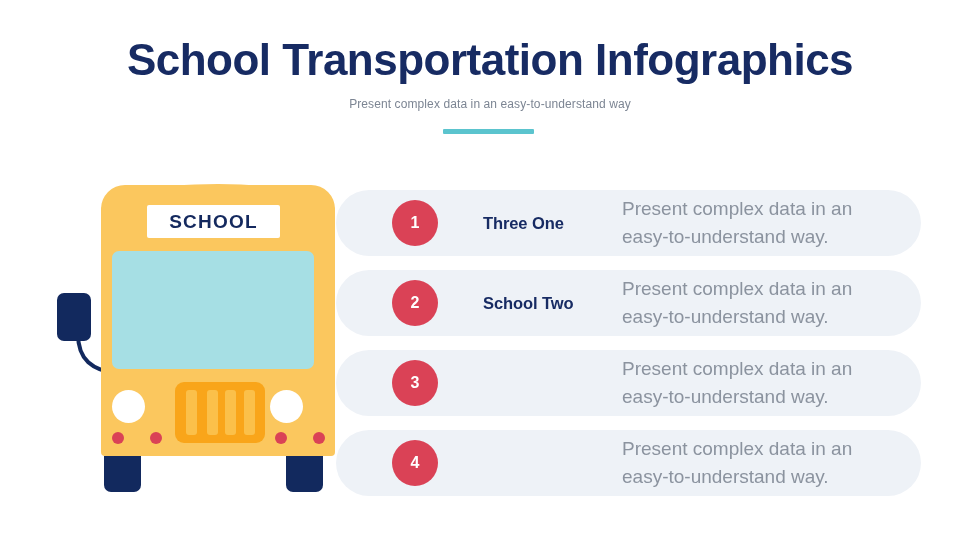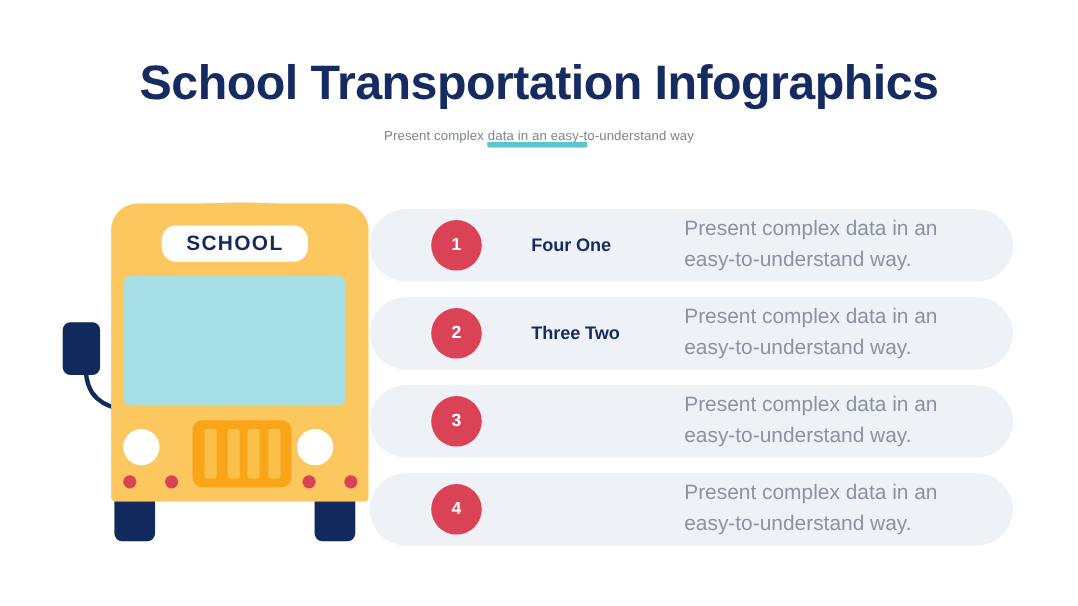--- a/index.html
+++ b/index.html
@@ -27,21 +27,21 @@
     top: 36px;
     width: 980px;
     text-align: center;
   }
   .title {
     font-size: 44px;
     font-weight: bold;
     color: #172b63;
     letter-spacing: -0.5px;
     line-height: 1.1;
-    margin: 16px;
+    margin: 0;
     white-space: nowrap;
   }
   .subtitle {
     margin: 13px 0 0 0;
     font-size: 12px;
     color: #7c8593;
     letter-spacing: 0.1px;
   }
   .divider {
     position: absolute;
@@ -157,21 +157,21 @@
     background: #fbc75e;
     border-radius: 50% 50% 0 0 / 100% 100% 0 0;
   }
   .bus-sign {
     position: absolute;
     left: 97px;
     top: 20px;
     width: 133px;
     height: 33px;
     background: #ffffff;
-    border-radius: 13px;
+    border-radius: 2px;
     display: flex;
     align-items: center;
     justify-content: center;
   }
   .bus-sign span {
     font-size: 19px;
     font-weight: bold;
     color: #14295e;
     letter-spacing: 1.2px;
   }
@@ -273,27 +273,27 @@
     <div class="bus-dot dot-2"></div>
     <div class="bus-dot dot-3"></div>
     <div class="bus-wheel wheel-left"></div>
     <div class="bus-wheel wheel-right"></div>
   </div>
 
   <div class="rows">
 
     <div class="row row-0">
       <div class="badge">1</div>
-      <div class="row-title">Four One</div>
+      <div class="row-title">Three One</div>
       <div class="row-desc">Present complex data in an easy-to-understand way.</div>
     </div>
 
     <div class="row row-1">
       <div class="badge">2</div>
-      <div class="row-title">Three Two</div>
+      <div class="row-title">School Two</div>
       <div class="row-desc">Present complex data in an easy-to-understand way.</div>
     </div>
 
     <div class="row row-2">
       <div class="badge">3</div>
       <div class="row-desc">Present complex data in an easy-to-understand way.</div>
     </div>
 
     <div class="row row-3">
       <div class="badge">4</div>

